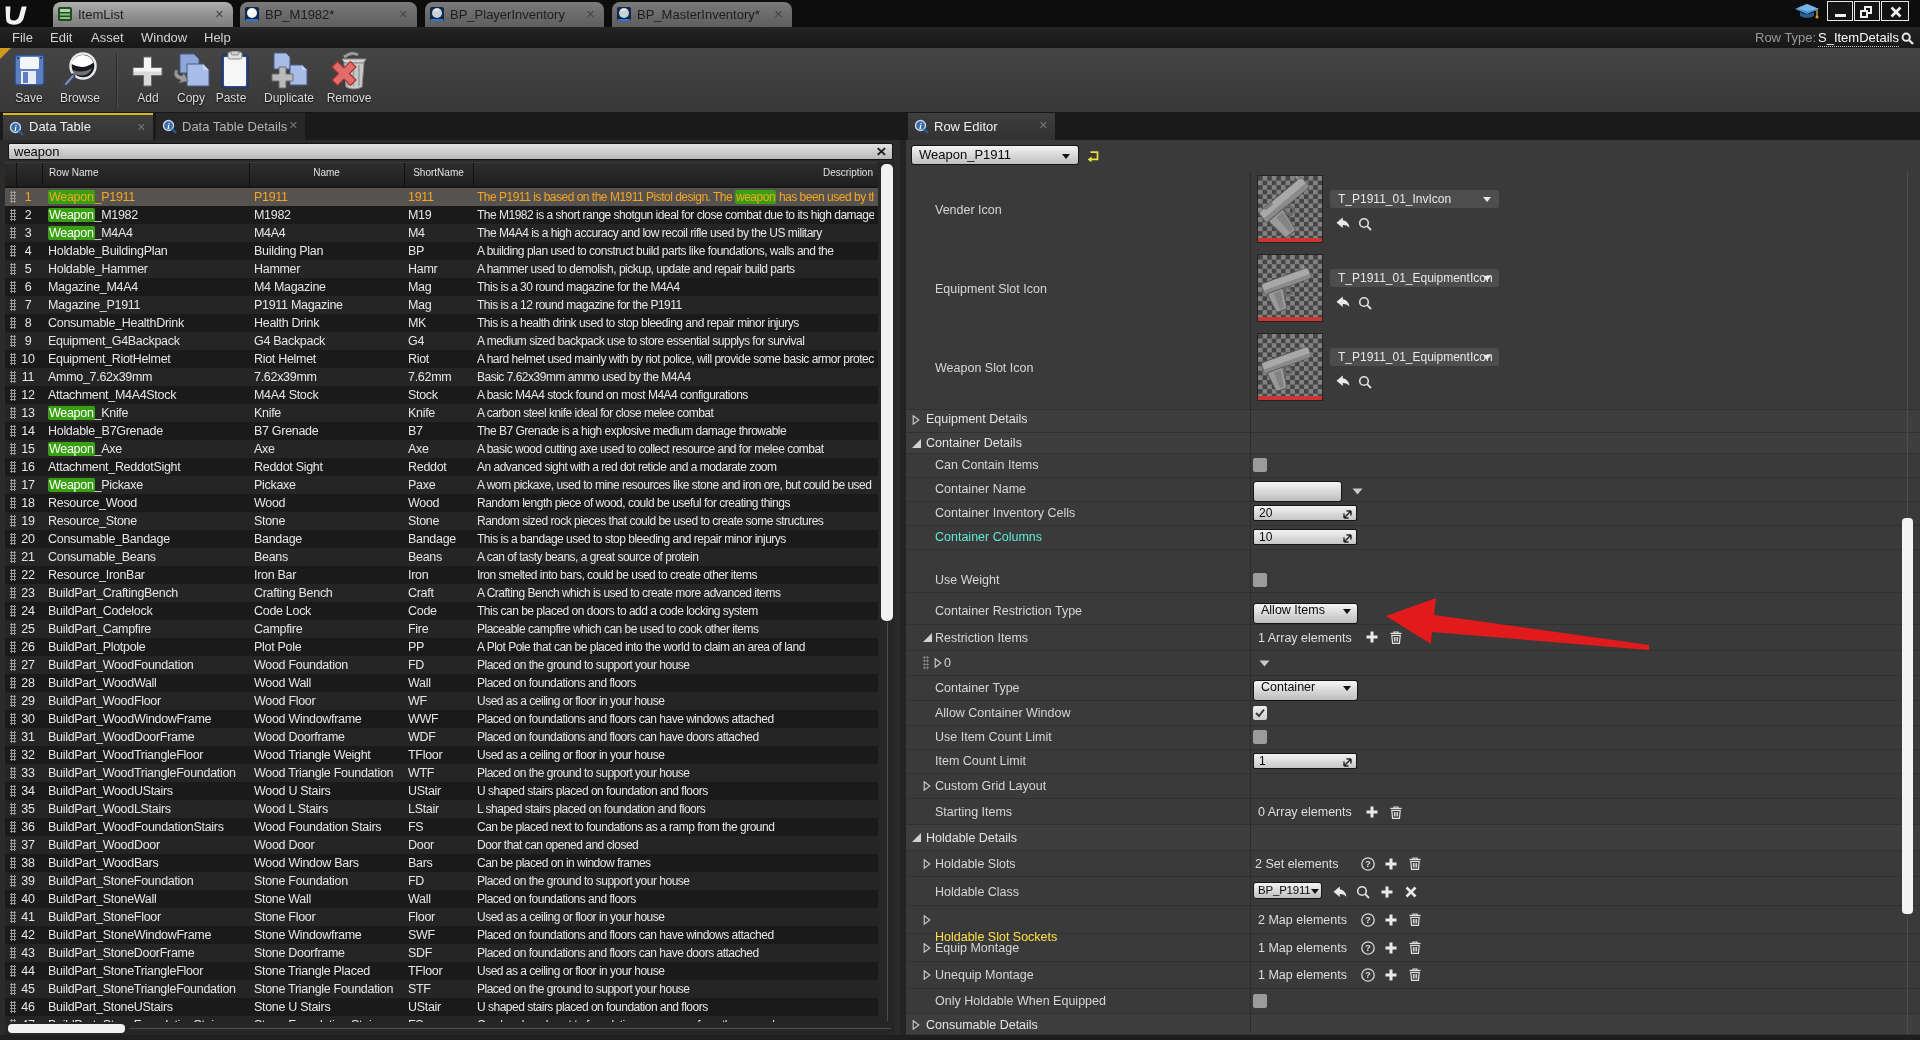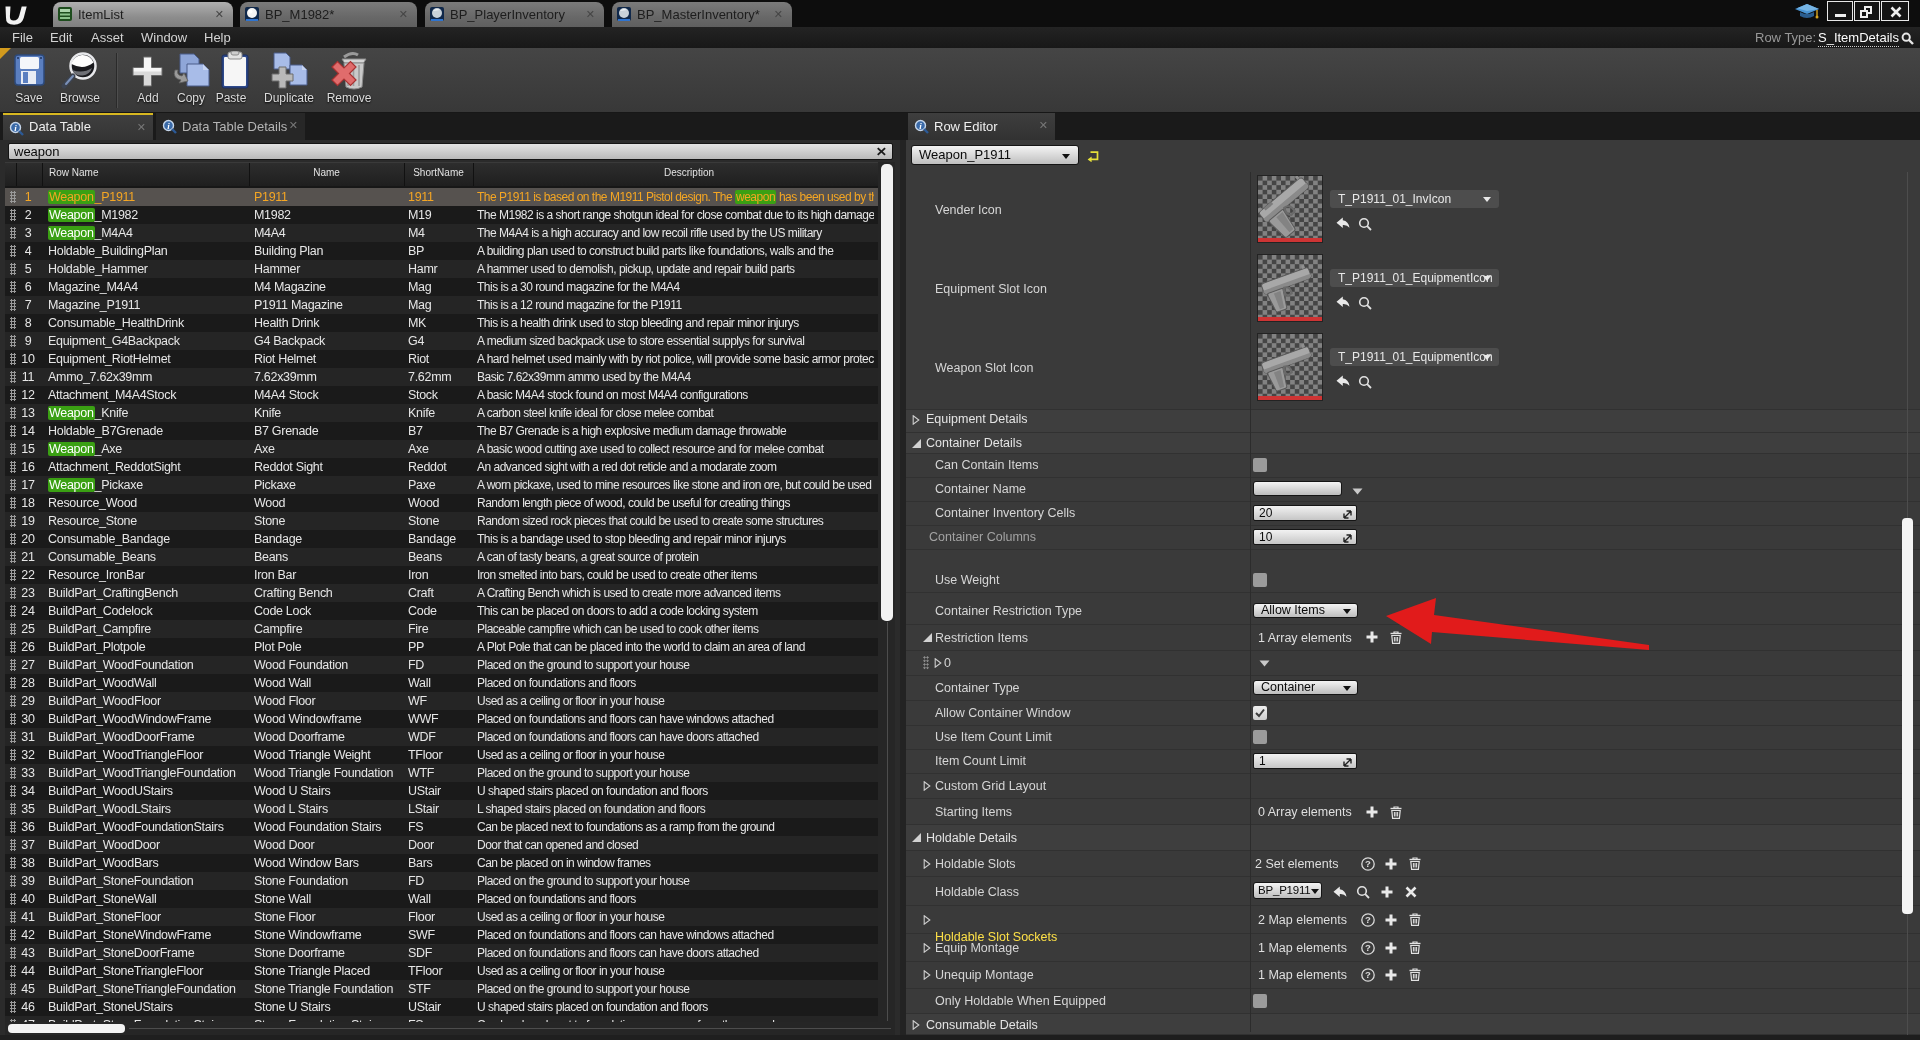--- a/index.html
+++ b/index.html
@@ -64,21 +64,21 @@
 #rowcombo{position:absolute;left:5px;top:5px;width:168px;height:20px;background:linear-gradient(#f4f4f4,#bfbfbf);border:1px solid #151515;border-radius:3px;font-size:13px;color:#0a0a0a;line-height:18px;padding-left:7px}
 #rowcombo .ar{position:absolute;right:8px;top:8px;width:0;height:0;border-left:4.5px solid transparent;border-right:4.5px solid transparent;border-top:5px solid #111}
 .grid{position:absolute;left:0;top:0;width:1014px;height:895px}
 .prow{position:absolute;left:0;width:1014px;border-bottom:1px solid #313131;color:#d6d6d6;font-size:12.5px}
 .prow .lab{position:absolute;white-space:nowrap}
 .cat{color:#e2e2e2;background:#3e3e3e}
 .csep{position:absolute;left:344px;top:32px;width:1px;height:860px;background:#2c2c2c}
 .chk{position:absolute;left:347px;width:14px;height:14px;background:#9b9b9b;border-radius:2px}
 .chk.on{background:linear-gradient(#efefef,#cdcdcd)}
 .spin{position:absolute;left:347px;width:104px;height:16px;background:linear-gradient(#f2f2f2,#c6c6c6);border:1px solid #151515;border-radius:2px;color:#0a0a0a;font-size:12px;line-height:14px;padding-left:5px}
-.combo{position:absolute;left:347px;width:105px;height:15px;background:linear-gradient(#f4f4f4,#bdbdbd);border:1px solid #151515;border-radius:3px;color:#0a0a0a;font-size:12.5px;line-height:13.5px;padding-left:7px}
+.combo{position:absolute;left:347px;width:105px;height:21px;background:linear-gradient(#f4f4f4,#bdbdbd);border:1px solid #151515;border-radius:3px;color:#0a0a0a;font-size:12.5px;line-height:13.5px;padding-left:7px}
 .combo .ar{position:absolute;right:6px;top:4.5px;width:0;height:0;border-left:4.5px solid transparent;border-right:4.5px solid transparent;border-top:5px solid #111}
 .vtext{position:absolute;color:#dfdfdf;font-size:12.5px;white-space:nowrap}
 .dtex{position:absolute;left:424px;width:169px;height:18px;background:#4d4d4d;border-radius:3px;color:#e8e8e8;font-size:12px;line-height:18px;padding-left:8px}
 .dtex .ar{position:absolute;right:8px;top:7px;width:0;height:0;border-left:4.5px solid transparent;border-right:4.5px solid transparent;border-top:5px solid #e8e8e8}
 .thumb{position:absolute;left:352px;width:64px;height:66px;background:repeating-conic-gradient(#828282 0% 25%,#454545 0% 50%) 0 0/9.2px 9.2px;outline:1px solid #232323}.thumb::after{content:"";position:absolute;left:0;bottom:0;width:64px;height:4px;background:#cd3434}
 .rsb{position:absolute;left:1001px;top:32px;width:1px;height:863px;background:#4d4d4d}
 .rth{position:absolute;left:996px;top:378px;width:11px;height:396px;background:#f4f4f4;border-radius:4px}
 #rbottom{position:absolute;left:900px;top:1035px;width:1020px;height:5px;background:#1e1e1e}
 svg{display:block}
 </style></head><body>
@@ -261,21 +261,21 @@
  <div id="search">weapon<span class="sx">✕</span></div>
  <div id="thead">
    <div class="v" style="left:11px"></div>
         <div class="v" style="left:37px"></div>
    <div class="v" style="left:244px"></div>
         <div class="v" style="left:399px"></div>
         <div class="v" style="left:468px"></div>
    <span style="left:44px">Row Name</span>
    <span style="left:244px;width:155px;text-align:center">Name</span>
    <span style="left:399px;width:69px;text-align:center">ShortName</span>
-   <span style="left:484px;width:400px;text-align:center">Description</span>
+   <span style="left:468px;width:400px;text-align:right">Description</span>
  </div>
  <div id="tbody">
 <div class="row sel" style="top:2px">
           <span class="dots"></span>
           <span class="num">1</span>
           <span class="c1"><i class="hl">Weapon</i>_P1911</span>
           <span class="c2">P1911</span>
           <span class="c3">1911</span>
           <span class="c4">The P1911 is based on the M1911 Pistol design. The <i class="hl">weapon</i> has been used by the US military</span>
         </div>
@@ -760,21 +760,21 @@
             <path d="M0.5 0.5 h10 L5.5 6.5z" fill="#c9c9c9"></path>
           </svg>
         </div>
 <div class="prow" style="top:362px;height:24px">
           <span class="lab" style="left:29px;top:4px;color:#d6d6d6">Container Inventory Cells</span>
           <div class="spin" style="top:3px">20<svg class="abs" style="right:3px;top:2.5px" width="11" height="11" viewBox="0 0 11 11">
               <path d="M2 9 L9 2 M9 2 h-4.5 M9 2 v4.5 M2 9 h4.5 M2 9 v-4.5" stroke="#222" stroke-width="1.4" fill="none"></path>
             </svg></div>
         </div>
 <div class="prow" style="top:386px;height:24px">
-          <span class="lab" style="left:23px;top:4px;color:#a3a3a3">Container Columns</span>
+          <span class="lab" style="left:29px;top:4px;color:#5eead4">Container Columns</span>
           <div class="spin" style="top:3px">10<svg class="abs" style="right:3px;top:2.5px" width="11" height="11" viewBox="0 0 11 11">
               <path d="M2 9 L9 2 M9 2 h-4.5 M9 2 v4.5 M2 9 h4.5 M2 9 v-4.5" stroke="#222" stroke-width="1.4" fill="none"></path>
             </svg></div>
         </div>
 <div class="prow" style="top:429px;height:24px">
           <span class="lab" style="left:29px;top:4px;color:#d6d6d6">Use Weight</span>
           <div class="chk" style="top:4px"></div>
         </div>
 <div class="prow" style="top:458px;height:27px">
           <span class="lab" style="left:29px;top:6px;color:#d6d6d6">Container Restriction Type</span>

